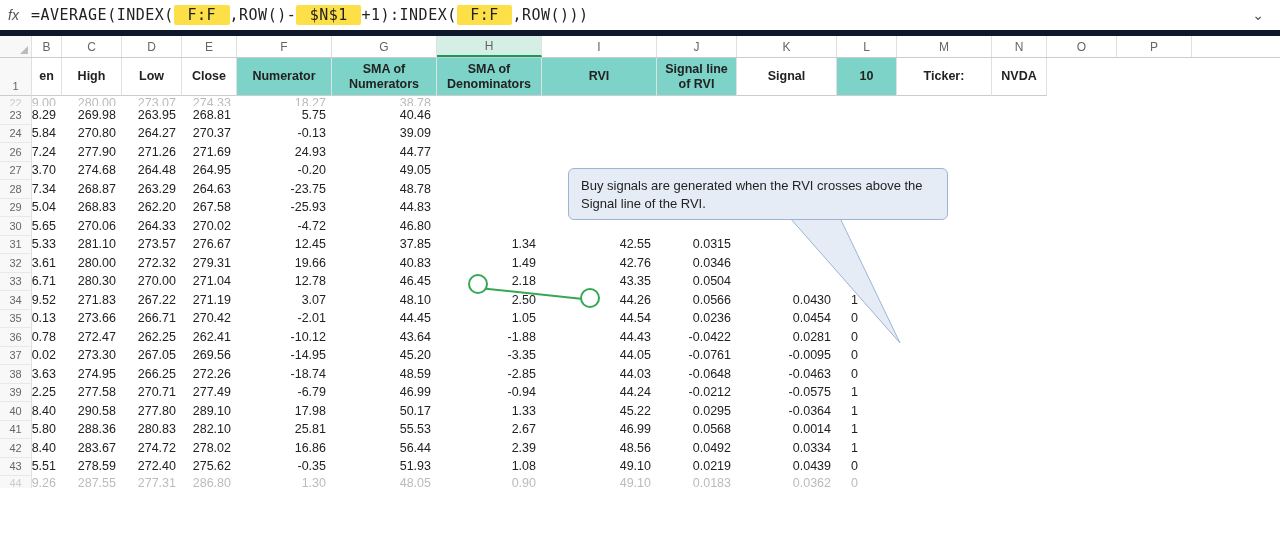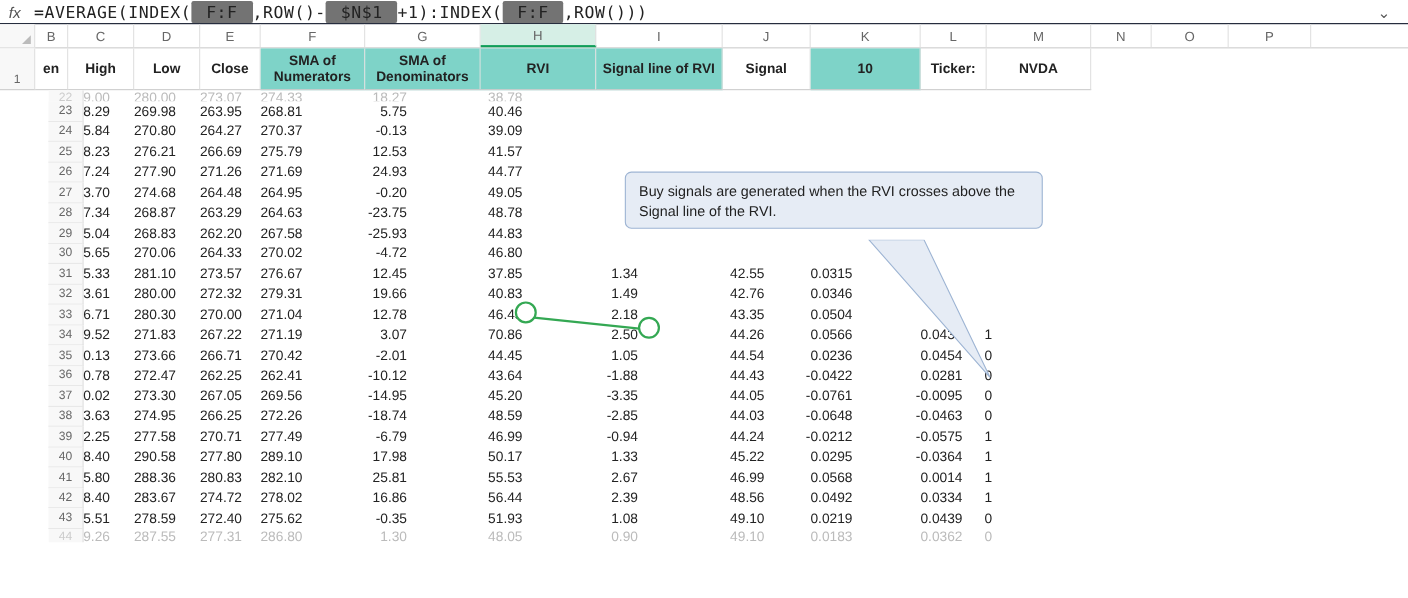--- a/index.html
+++ b/index.html
@@ -1,47 +1,47 @@
 <!DOCTYPE html>
 <html><head>
 <meta charset="utf-8">
 <style>
   * { box-sizing: border-box; margin: 0; padding: 0; }
   body { font-family: Arial, sans-serif; font-size: 13px; color: #222; background: #fff; overflow: hidden; width: 1280px; height: 544px; position: relative; }
 
-  .formula-bar { display: flex; align-items: center; height: 22px; border-bottom: 1px solid #0f172a; padding: 0 8px; }
+  .formula-bar { display: flex; align-items: center; height: 36px; border-bottom: 6px solid #0f172a; padding: 0 8px; }
   .fx { font-style: italic; font-size: 14px; margin-right: 12px; color: #555; }
   .formula { font-family: "Consolas", monospace; font-size: 15px; letter-spacing: 0.5px; }
-  .tok-grey { background: #737373; padding: 1px 4px; border-radius: 2px; }
+  .tok-grey { background: #fde047; padding: 1px 4px; border-radius: 2px; }
   .collapse-btn { margin-left: auto; font-size: 14px; color: #555; cursor: pointer; padding: 4px 8px; }
 
   .sheet { position: relative; }
   .col-headers { display: grid; grid-template-columns: 32px 30px 60px 60px 55px 95px 105px 105px 115px 80px 100px 60px 95px 55px 70px 75px; height: 22px; border-bottom: 1px solid #ccc; }
   .col-headers div { text-align: center; font-size: 12px; color: #666; border-right: 1px solid #e0e0e0; display: flex; align-items: center; justify-content: center; }
   .col-headers div#triangle { background: #f8f8f8; position: relative; }
   .col-headers div#triangle::after { content: ""; position: absolute; right: 3px; bottom: 3px; border-style: solid; border-width: 0 0 8px 8px; border-color: transparent transparent #bbb transparent; }
   .col-headers div.selcol { background: #d6efe6; border-bottom: 2px solid #0f9d58; }
 
   .row1 { display: grid; grid-template-columns: 32px 30px 60px 60px 55px 95px 105px 105px 115px 80px 100px 60px 95px 55px 70px 75px; height: 38px; }
   .row1 .rownum { background: #f8f8f8; text-align: center; font-size: 11px; color: #666; border-right: 1px solid #e0e0e0; border-bottom: 1px solid #ccc; display: flex; align-items: flex-end; justify-content: center; padding-bottom: 3px; }
   .hcell { border-right: 1px solid #e0e0e0; border-bottom: 1px solid #ccc; display: flex; align-items: center; justify-content: center; text-align: center; font-weight: bold; font-size: 12.5px; padding: 2px 3px; line-height: 1.15; }
   .teal { background: #7ed3c8; }
   .bold { font-weight: bold; text-align: right; }
 
   .data-rows { }
-  .data-row { display: grid; grid-template-columns: 32px 30px 60px 60px 55px 95px 105px 105px 115px 80px 100px 60px 95px 55px 70px 75px; height: 18.5px; margin-left: 44px; }
+  .data-row { display: grid; grid-template-columns: 32px 30px 60px 60px 55px 95px 105px 105px 115px 80px 100px 60px 95px 55px 70px 75px; height: 18.5px; }
   .data-row .rownum { background: #f8f8f8; text-align: center; font-size: 11px; color: #666; border-right: 1px solid #e0e0e0; border-bottom: 1px solid #e8e8e8; display: flex; align-items: center; justify-content: center; }
   .cell { border-right: 1px solid transparent; border-bottom: 1px solid transparent; padding: 0 5px; display: flex; align-items: center; justify-content: flex-end; font-size: 12.5px; white-space: nowrap; }
   .cell.center { justify-content: center; }
   .row22 { color: #bbb; height: 10px; overflow: hidden; }
   .row22 .rownum { color: #ccc; }
   .row44 { color: #bbb; height: 12px; overflow: hidden; }
   .row44 .rownum { color: #ccc; text-align: center; }
 
-  .callout { position: absolute; top: 156px; left: 568px; width: 380px; height: 52px; background: #e6ecf5; border: 1px solid #9db4d3; border-radius: 6px; padding: 8px 12px; font-size: 13px; line-height: 1.35; z-index: 5; }
+  .callout { position: absolute; top: 168px; left: 568px; width: 380px; height: 52px; background: #e6ecf5; border: 1px solid #9db4d3; border-radius: 6px; padding: 8px 12px; font-size: 13px; line-height: 1.35; z-index: 5; }
   .callout-tail { position: absolute; top: 218px; left: 780px; width: 0; height: 0; z-index: 4; }
   .callout-tail svg { position: absolute; }
 
   .drawing { position: absolute; top: 270px; left: 468px; width: 135px; height: 40px; z-index: 3; }
   .drawing .circ { position: absolute; width: 20px; height: 20px; border: 2px solid #34a853; border-radius: 50%; background: #fff; }
   .drawing .line { position: absolute; height: 2px; background: #34a853; top: 23px; left: 15px; width: 105px; transform: rotate(6deg); }
 </style>
 </head>
 <body>
 
@@ -73,20 +73,21 @@
     <div>O</div>
     <div>P</div>
   </div>
 
   <div class="row1">
     <div class="rownum">1</div>
     <div class="hcell">en</div>
     <div class="hcell">High</div>
     <div class="hcell">Low</div>
     <div class="hcell">Close</div>
+    <div class="hcell teal">Numerator</div>
     <div class="hcell teal">SMA of Numerators</div>
     <div class="hcell teal">SMA of Denominators</div>
     <div class="hcell teal">RVI</div>
     <div class="hcell teal">Signal line of RVI</div>
     <div class="hcell bold">Signal</div>
     <div class="hcell teal">10</div>
     <div class="hcell bold">Ticker:</div>
     <div class="hcell bold">NVDA</div>
   </div>
 
@@ -128,38 +129,20 @@
         <div class="cell"></div>
       </div>
       <div class="data-row">
         <div class="rownum">24</div>
         <div class="cell">5.84</div>
         <div class="cell">270.80</div>
         <div class="cell">264.27</div>
         <div class="cell">270.37</div>
         <div class="cell">-0.13</div>
         <div class="cell">39.09</div>
-        <div class="cell"></div>
-        <div class="cell"></div>
-        <div class="cell"></div>
-        <div class="cell"></div>
-        <div class="cell center" style="justify-content: flex-start; padding-left: 14px;"></div>
-        <div class="cell"></div>
-        <div class="cell"></div>
-        <div class="cell"></div>
-        <div class="cell"></div>
-      </div>
-      <div class="data-row">
-        <div class="rownum">25</div>
-        <div class="cell">8.23</div>
-        <div class="cell">276.21</div>
-        <div class="cell">266.69</div>
-        <div class="cell">275.79</div>
-        <div class="cell">12.53</div>
-        <div class="cell">41.57</div>
         <div class="cell"></div>
         <div class="cell"></div>
         <div class="cell"></div>
         <div class="cell"></div>
         <div class="cell center" style="justify-content: flex-start; padding-left: 14px;"></div>
         <div class="cell"></div>
         <div class="cell"></div>
         <div class="cell"></div>
         <div class="cell"></div>
       </div>
@@ -307,21 +290,21 @@
         <div class="cell"></div>
         <div class="cell"></div>
       </div>
       <div class="data-row">
         <div class="rownum">34</div>
         <div class="cell">9.52</div>
         <div class="cell">271.83</div>
         <div class="cell">267.22</div>
         <div class="cell">271.19</div>
         <div class="cell">3.07</div>
-        <div class="cell">70.86</div>
+        <div class="cell">48.10</div>
         <div class="cell">2.50</div>
         <div class="cell">44.26</div>
         <div class="cell">0.0566</div>
         <div class="cell">0.0430</div>
         <div class="cell center" style="justify-content: flex-start; padding-left: 14px;">1</div>
         <div class="cell"></div>
         <div class="cell"></div>
         <div class="cell"></div>
         <div class="cell"></div>
       </div>

